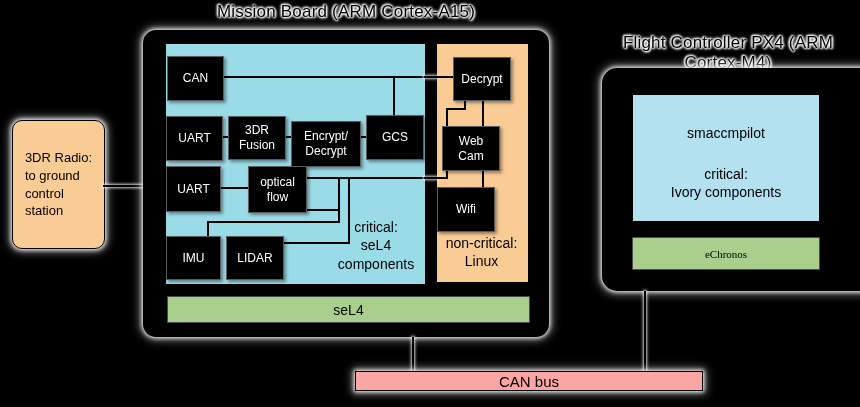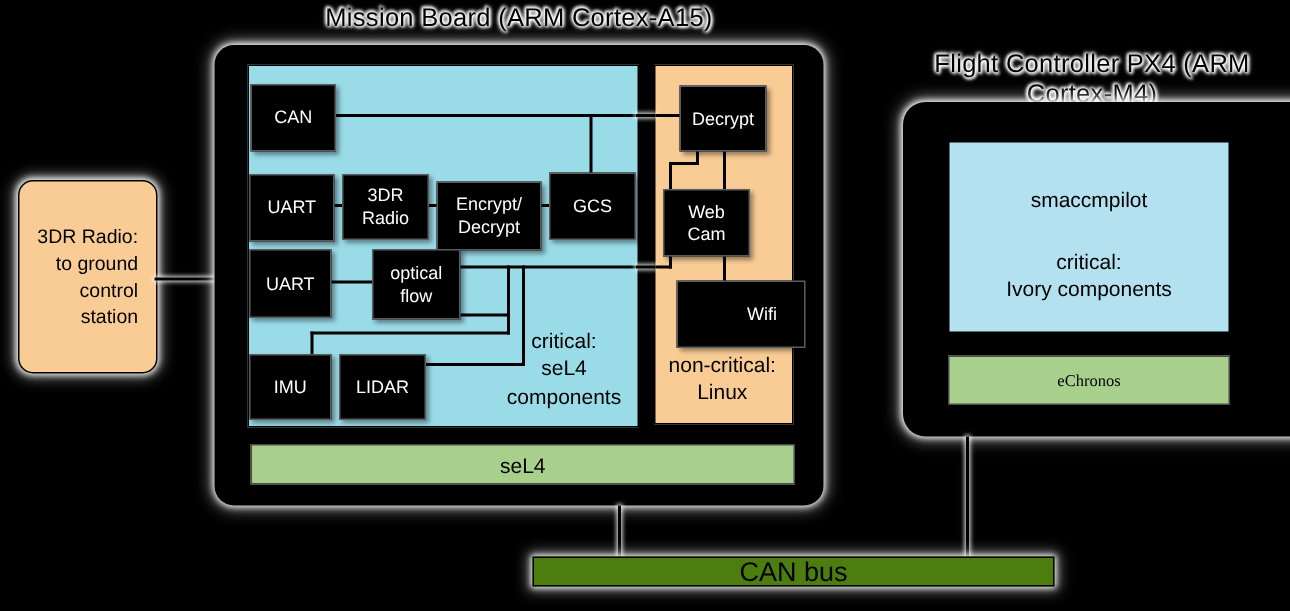--- a/index.html
+++ b/index.html
@@ -31,28 +31,28 @@
     font-size:12px;line-height:1.25;white-space:pre-line;
     box-shadow:2px 2px 3px rgba(0,0,0,.4);
   }
   .zonelabel{
     font-size:14px;line-height:1.32;text-align:center;color:#000;white-space:pre-line;
   }
   .line{background:#000;}
   .glowline{background:#000;box-shadow:0 0 3px 1px rgba(255,255,255,.85);}
   .radiobox{
     background:#FACC95;border:1.5px solid #000;border-radius:10px;
-    display:flex;align-items:center;justify-content:center;text-align:right;
+    display:flex;align-items:center;justify-content:center;text-align:left;
     font-size:13px;line-height:1.35;white-space:pre-line;
     box-shadow:0 0 4px 1px rgba(255,255,255,.95),0 0 9px 3px rgba(255,255,255,.45);
   }
   .busbar{
-    background:#4d7c0f;border:1.5px solid #000;
+    background:#fca5a5;border:1.5px solid #000;
     display:flex;align-items:center;justify-content:center;
-    font-size:18px;color:#000;
+    font-size:15px;color:#000;
     box-shadow:0 0 4px 1px rgba(255,255,255,.95),0 0 9px 3px rgba(255,255,255,.45);
   }
   .bluecard{
     background:#B3E1F0;border:1px solid #000;text-align:center;color:#000;
   }
 </style>
 </head>
 <body>
 
 <div class="stage">
@@ -101,34 +101,34 @@
 
     <div class="abs line" style="left:303px;top:78px;width:2px;height:71px;"></div>
     <div class="abs line" style="left:303px;top:78px;width:20px;height:2px;"></div>
     <div class="abs line" style="left:321px;top:68px;width:2px;height:12px;"></div>
     <div class="abs line" style="left:339px;top:69px;width:2px;height:28px;"></div>
     <div class="abs line" style="left:339px;top:139px;width:2px;height:19px;"></div>
 
     <div class="abs cbox" style="left:24px;top:26px;width:55px;height:43px;">CAN</div>
     <div class="abs cbox" style="left:23px;top:86px;width:55px;height:43px;">UART</div>
     <div class="abs cbox" style="left:85px;top:86px;width:56px;height:42px;">3DR
-Radio</div>
+Fusion</div>
     <div class="abs cbox" style="left:148px;top:91px;width:68px;height:44px;">Encrypt/
 Decrypt</div>
     <div class="abs cbox" style="left:223px;top:85px;width:56px;height:43px;">GCS</div>
     <div class="abs cbox" style="left:23px;top:136px;width:53px;height:44px;">UART</div>
     <div class="abs cbox" style="left:105px;top:136px;width:57px;height:45px;">optical
 flow</div>
     <div class="abs cbox" style="left:23px;top:206px;width:53px;height:42px;">IMU</div>
     <div class="abs cbox" style="left:83px;top:206px;width:56px;height:42px;">LIDAR</div>
 
     <div class="abs cbox" style="left:310px;top:27px;width:56px;height:42px;">Decrypt</div>
     <div class="abs cbox" style="left:299px;top:96px;width:56px;height:43px;">Web
 Cam</div>
-    <div class="abs cbox" style="left:308px;top:157px;width:56px;height:43px;padding-left:28px;">Wifi</div>
+    <div class="abs cbox" style="left:294px;top:157px;width:56px;height:43px;">Wifi</div>
 
     <div class="abs kernelbar" style="left:24px;top:266px;width:361px;height:25px;">
       <span>seL4</span>
     </div>
   </div>
 
   <div class="abs board" style="left:602px;top:68px;width:288px;height:223px;border-radius:15px;">
     <div class="abs bluecard" style="left:30px;top:26px;width:186px;height:126px;">
       <div style="margin-top:30px;font-size:14px;">smaccmpilot</div>
       <div class="zonelabel" style="margin-top:24px;">critical:

